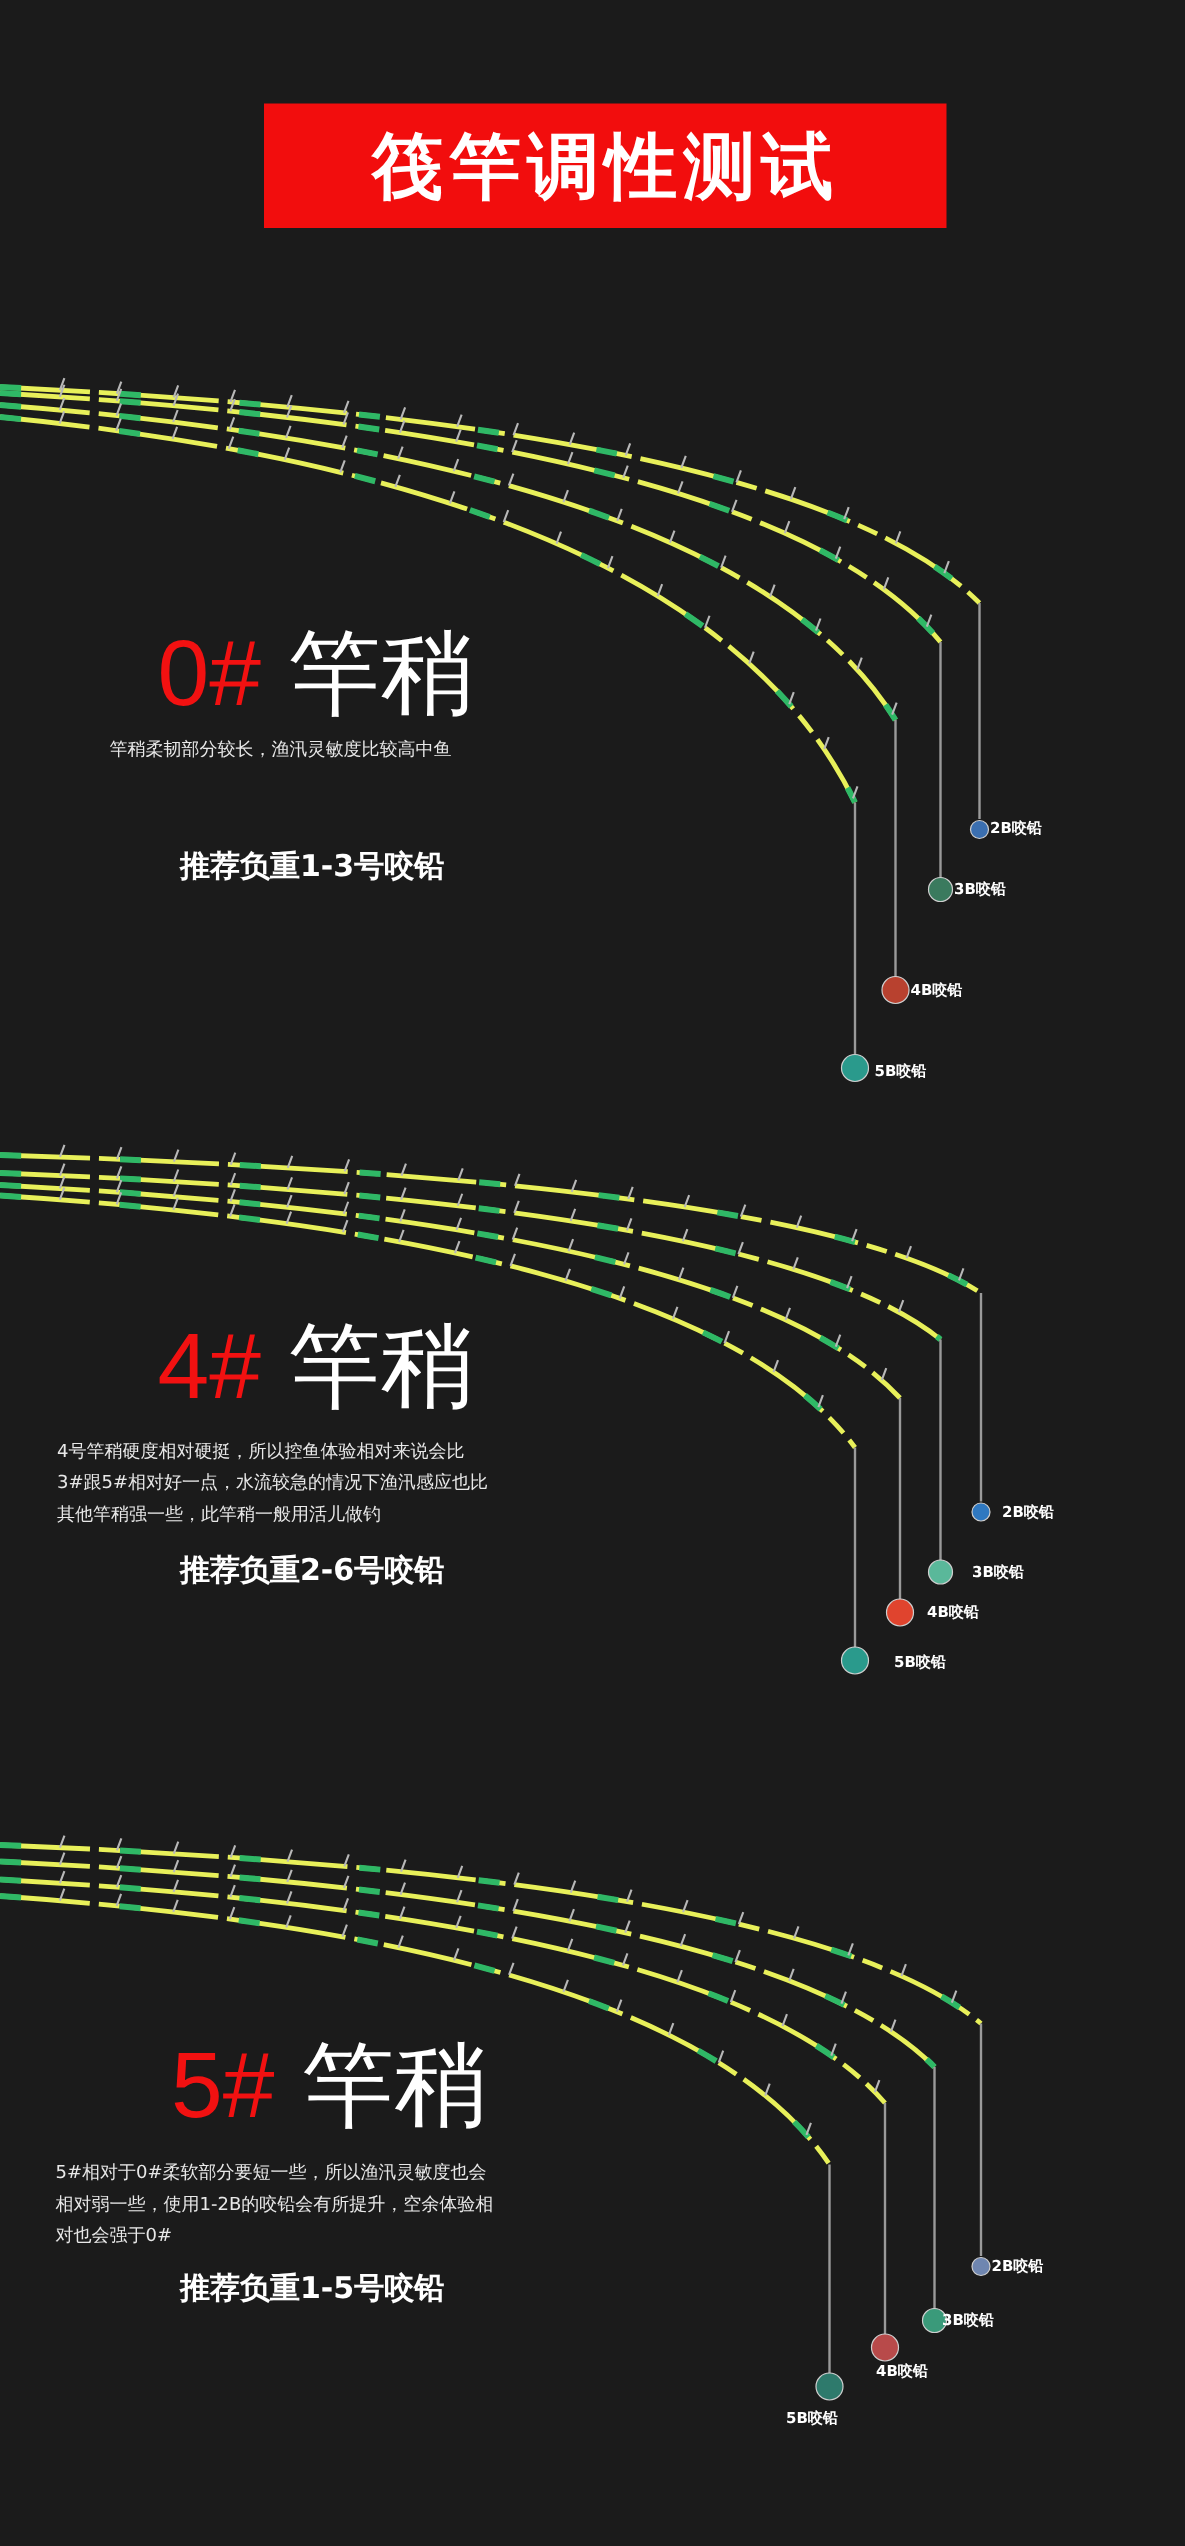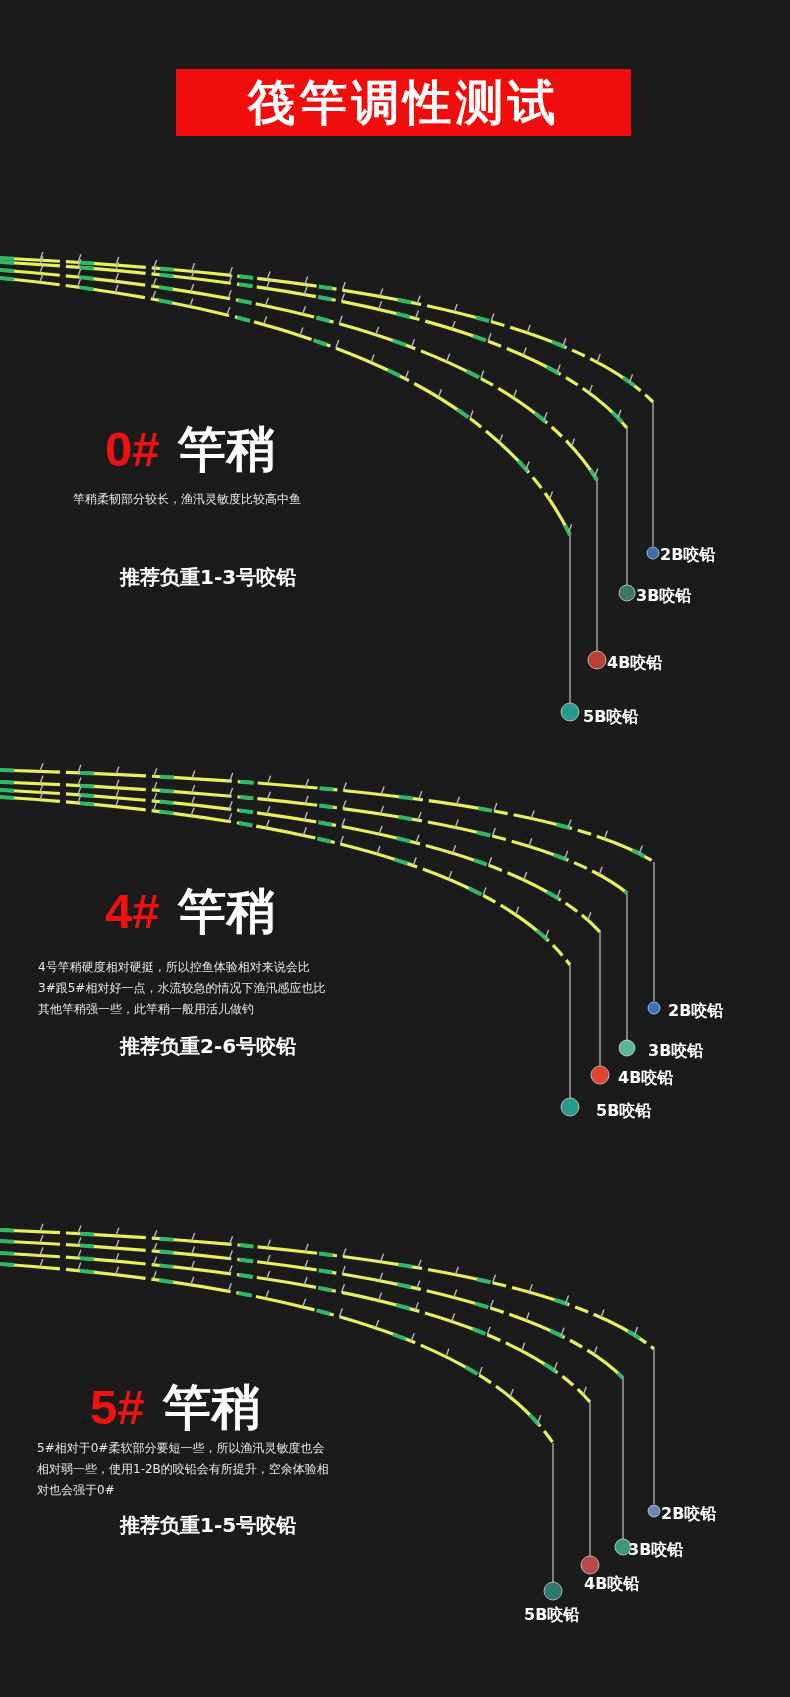--- a/index.html
+++ b/index.html
@@ -1,28 +1,28 @@
 <!DOCTYPE html>
 <html><head>
 <meta charset="utf-8">
 <style>
   html, body { margin:0; padding:0; }
   body { width:790px; height:1697px; background:#1b1b1b; position:relative; overflow:hidden;
          font-family:"DejaVu Sans","Liberation Sans",sans-serif; color:#fff; }
-  .banner { position:absolute; left:176px; top:69px; width:455px; height:67px; background:#f20d0d;
+  .banner { position:absolute; left:176px; top:69px; width:455px; height:83px; background:#f20d0d;
             display:flex; align-items:center; justify-content:center; }
   .banner span { font-size:48px; font-weight:bold; letter-spacing:4px; color:#fff; }
   .rods { position:absolute; left:0; top:0; width:790px; height:1697px; }
-  .title { position:absolute; font-weight:bold; font-size:49px; line-height:70px; white-space:nowrap; }
+  .title { position:absolute; font-weight:normal; font-size:62px; line-height:70px; white-space:nowrap; }
   .title .num { color:#f21111; margin-right:18px; font-family:"Liberation Sans",sans-serif; }
   .title .word { color:#fff; }
   .desc { position:absolute; font-size:12px; line-height:21px; color:#e8e8e8; width:330px; }
   .desc div { white-space:nowrap; }
   .rec { position:absolute; font-size:20px; font-weight:bold; color:#fff; white-space:nowrap; }
-  .lbl { position:absolute; font-size:16px; font-weight:bold; color:#fff; white-space:nowrap; }
+  .lbl { position:absolute; font-size:10px; font-weight:bold; color:#fff; white-space:nowrap; }
 </style>
 </head>
 <body>
 
 <div class="banner">
   <span>筏竿调性测试</span>
 </div>
 
 <svg class="rods" viewBox="0 0 790 1697">
   <g id="rodlayer">
@@ -292,21 +292,21 @@
   <div>4号竿稍硬度相对硬挺，所以控鱼体验相对来说会比</div>
   <div>3#跟5#相对好一点，水流较急的情况下渔汛感应也比</div>
   <div>其他竿稍强一些，此竿稍一般用活儿做钓</div>
 </div>
 <div class="rec" style="left:120px;top:1033px;">推荐负重2-6号咬铅</div>
 <div class="lbl" style="left:668px;top:1001px;">2B咬铅</div>
 <div class="lbl" style="left:648px;top:1041px;">3B咬铅</div>
 <div class="lbl" style="left:618px;top:1068px;">4B咬铅</div>
 <div class="lbl" style="left:596px;top:1101px;">5B咬铅</div>
 
-<div class="title" style="left:90px;top:1355px;margin-top:17px;">
+<div class="title" style="left:114px;top:1355px;">
   <span class="num">5#</span><span class="word">竿稍</span>
 </div>
 <div class="desc" style="left:37px;top:1438px;">
   <div>5#相对于0#柔软部分要短一些，所以渔汛灵敏度也会</div>
   <div>相对弱一些，使用1-2B的咬铅会有所提升，空余体验相</div>
   <div>对也会强于0#</div>
 </div>
 <div class="rec" style="left:120px;top:1512px;">推荐负重1-5号咬铅</div>
 <div class="lbl" style="left:661px;top:1504px;">2B咬铅</div>
 <div class="lbl" style="left:628px;top:1540px;">3B咬铅</div>

